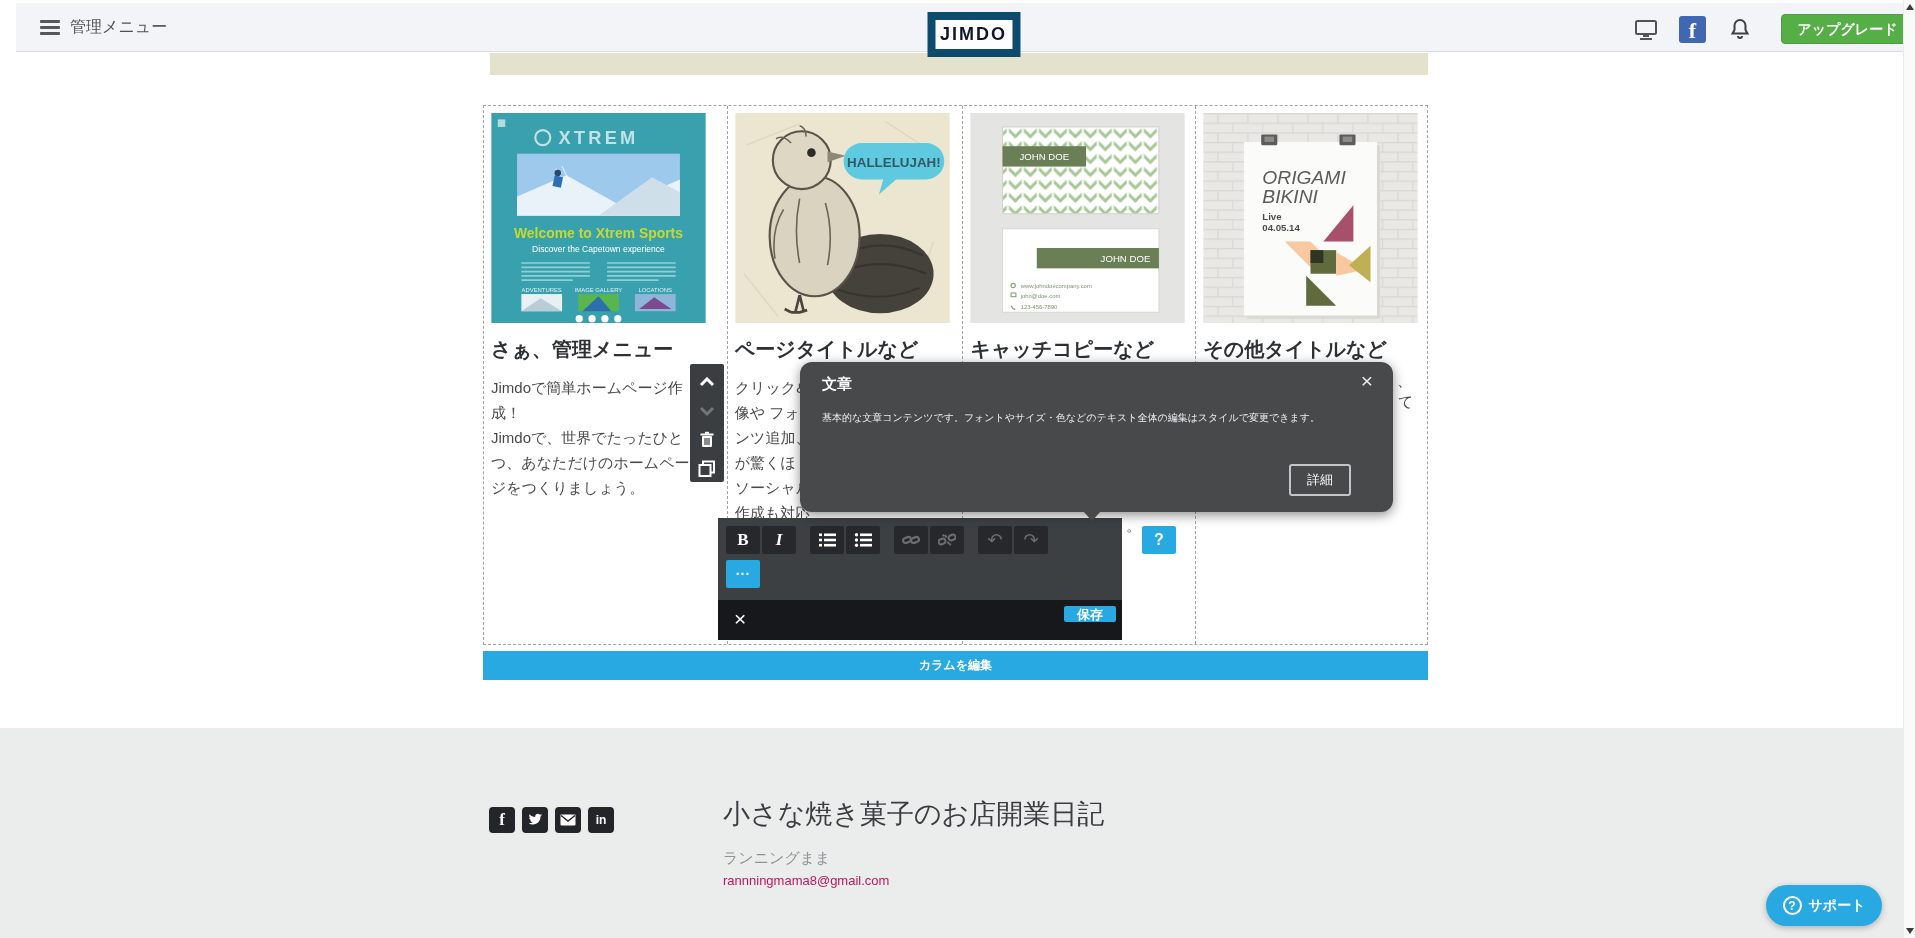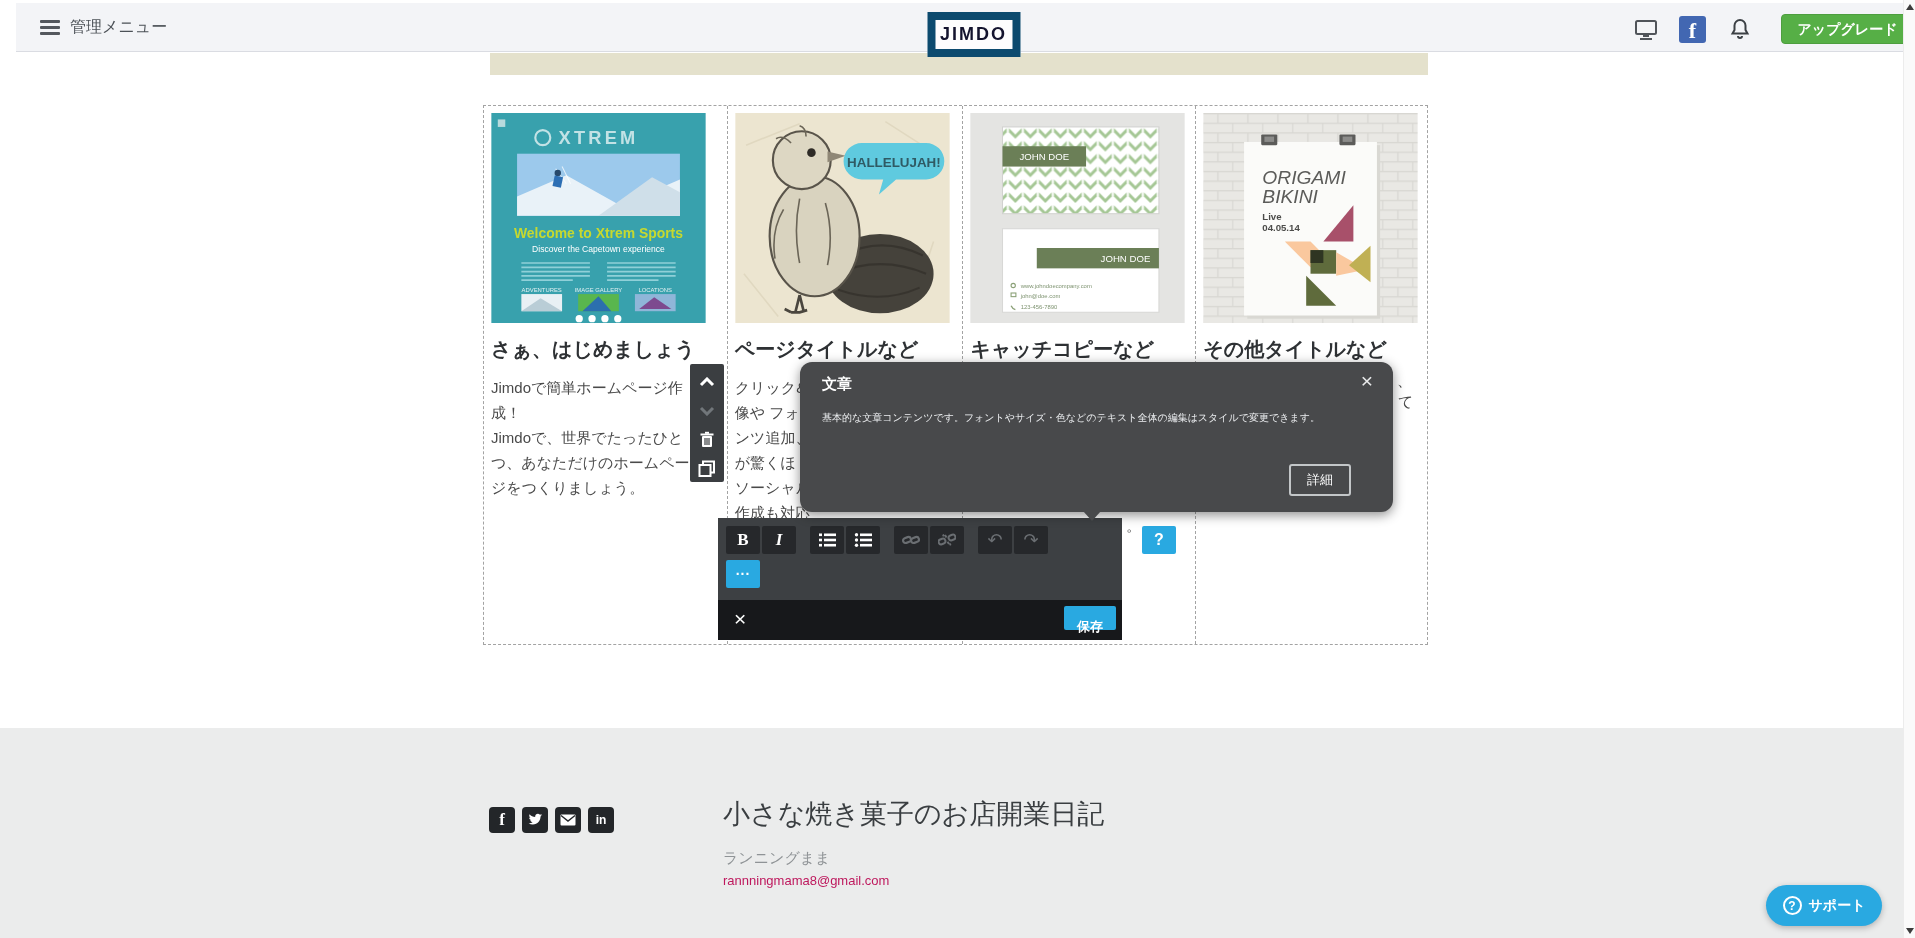--- a/index.html
+++ b/index.html
@@ -70,21 +70,21 @@
   .tb-gap { width:12px; }
   .tb-btn.disabled { color:#6a6e72; cursor:default; }
   .tb-btn.blue { background:#29a9e1; }
   .g-bold { font-family:"Liberation Serif",serif; font-weight:bold; font-size:17px; }
   .g-italic { font-family:"Liberation Serif",serif; font-weight:bold; font-style:italic; font-size:17px; }
   .g-help { font-weight:bold; font-size:16px; }
   .etb-more { position:absolute; left:8px; top:42px; }
   .g-more { font-weight:bold; font-size:14px; letter-spacing:1px; line-height:8px; padding-bottom:8px; }
   .etb-bottom { position:absolute; left:718px; top:600px; width:404px; height:40px; background:#17181b; z-index:8; }
   .etb-close { position:absolute; left:16px; top:7px; font-size:21px; color:#fff; cursor:pointer; }
-  .save-btn { position:absolute; right:6px; top:6px; height:16px; padding:12px 13px; background:#29a9e1;
+  .save-btn { position:absolute; right:6px; top:6px; height:16px; padding:0 13px; background:#29a9e1;
               border:none; border-radius:2px; color:#fff; font-size:13px; font-weight:bold; cursor:pointer; }
 
   
   .edit-cols { position:absolute; left:483px; top:651px; width:945px; height:29px; background:#29a9e1;
                color:#fff; font-size:12px; font-weight:bold; text-align:center; line-height:29px;
                cursor:pointer; z-index:3; }
 
   
   .footer { position:absolute; left:0; top:728px; width:1915px; height:210px; background:#ebecec; }
   .socials { position:absolute; left:489px; top:79px; display:flex; gap:7px; }
@@ -179,21 +179,21 @@
           <polygon points="85,185 100,171 112,185" fill="#2b6fae"></polygon>
         <rect x="134" y="169" width="38" height="16" fill="#8fb6d8"></rect>
           <polygon points="138,183 152,172 168,183" fill="#7d4a8f"></polygon>
         <g fill="#ffffff">
             <circle cx="82" cy="192" r="3.4"></circle>
             <circle cx="94" cy="192" r="3.4"></circle>
             <circle cx="106" cy="192" r="3.4"></circle>
             <circle cx="118" cy="192" r="3.4"></circle>
           </g>
       </svg>
-      <div class="col-title">さぁ、はじめましょう</div>
+      <div class="col-title">さぁ、管理メニュー</div>
       <div class="col-body">
         <div>Jimdoで簡単ホームページ作</div>
         <div>成！</div>
         <div>Jimdoで、世界でたったひと</div>
         <div>つ、あなただけのホームペー</div>
         <div>ジをつくりましょう。</div>
       </div>
     </div>
 
     <div class="col col-2">
@@ -393,20 +393,21 @@
     </div>
     <div class="tb-btn blue etb-more">
         <span class="g-more">...</span>
       </div>
   </div>
   <div class="etb-bottom">
     <div class="etb-close">×</div>
     <button class="save-btn">保存</button>
   </div>
 
+  <div class="edit-cols">カラムを編集</div>
 
   <div class="footer">
     <div class="socials">
       <div class="soc">
           <span class="soc-f">f</span>
         </div>
       <div class="soc">
         <svg width="16" height="14" viewBox="0 0 20 16">
             <path d="M19 2c-.7.3-1.4.5-2.1.6.8-.5 1.3-1.2 1.6-2-.7.4-1.5.7-2.3.9C15.5.6 14.6.2 13.6.2c-1.9 0-3.4 1.5-3.4 3.4 0 .3 0 .5.1.8C7.5 4.2 5 2.9 3.3.8c-.3.5-.5 1.1-.5 1.7 0 1.2.6 2.2 1.5 2.8-.6 0-1.1-.2-1.6-.4v.1c0 1.6 1.2 3 2.7 3.3-.3.1-.6.1-.9.1-.2 0-.4 0-.6-.1.4 1.3 1.7 2.3 3.2 2.4-1.2.9-2.6 1.4-4.2 1.4H2c1.5 1 3.3 1.5 5.2 1.5 6.3 0 9.7-5.2 9.7-9.7v-.4c.7-.5 1.3-1.1 1.8-1.8z" fill="#ffffff"></path>
           </svg>

